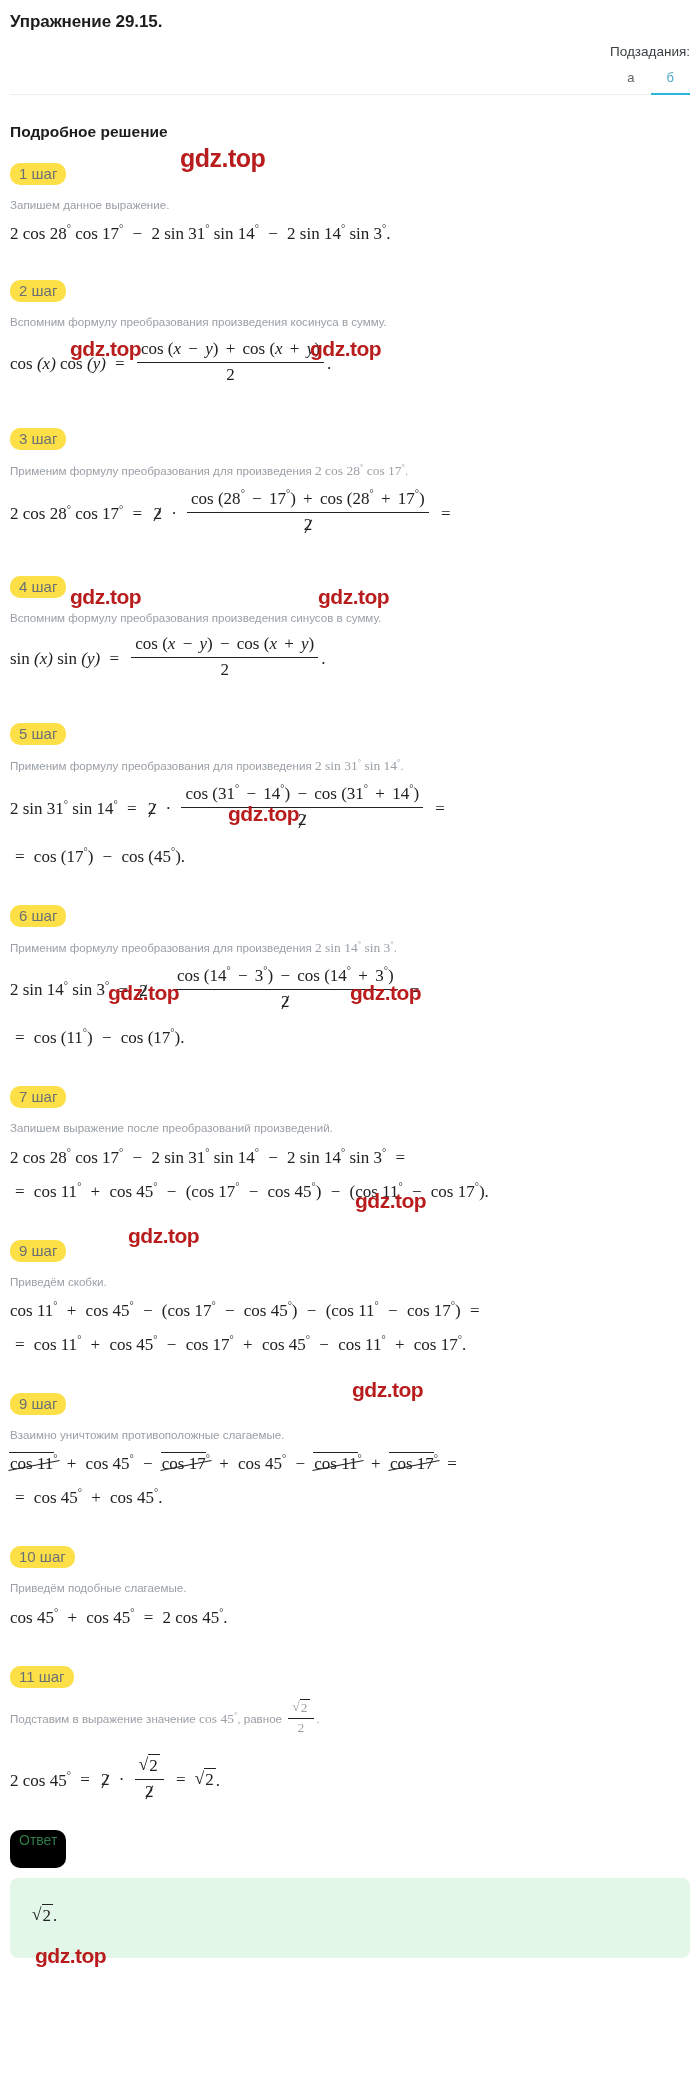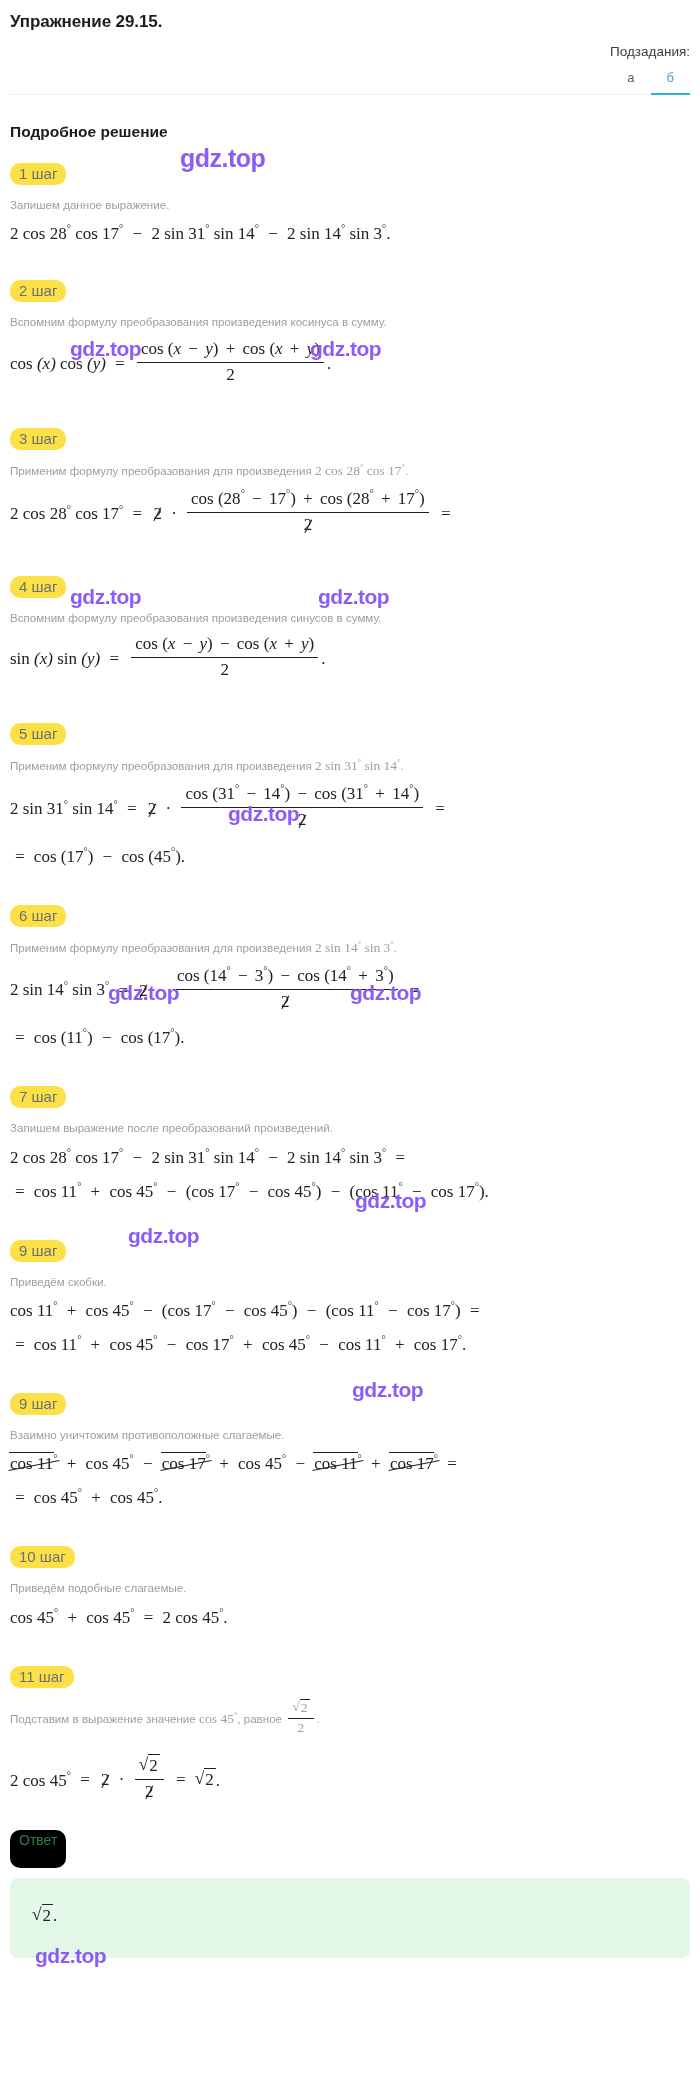--- a/index.html
+++ b/index.html
@@ -169,21 +169,21 @@
     padding: 26px 22px 30px 22px;
     min-height: 76px;
   }
   .answer-box .math { margin: 0; }
 
   
   .wm {
     position: absolute;
     font-family: "Liberation Sans", sans-serif;
     font-weight: bold;
-    color: #8b5cf6;
+    color: #b91c1c;
     font-size: 25px;
     letter-spacing: -0.5px;
     pointer-events: none;
     white-space: nowrap;
   }
 </style>
 </head>
 <body>
 
 <div class="page">

